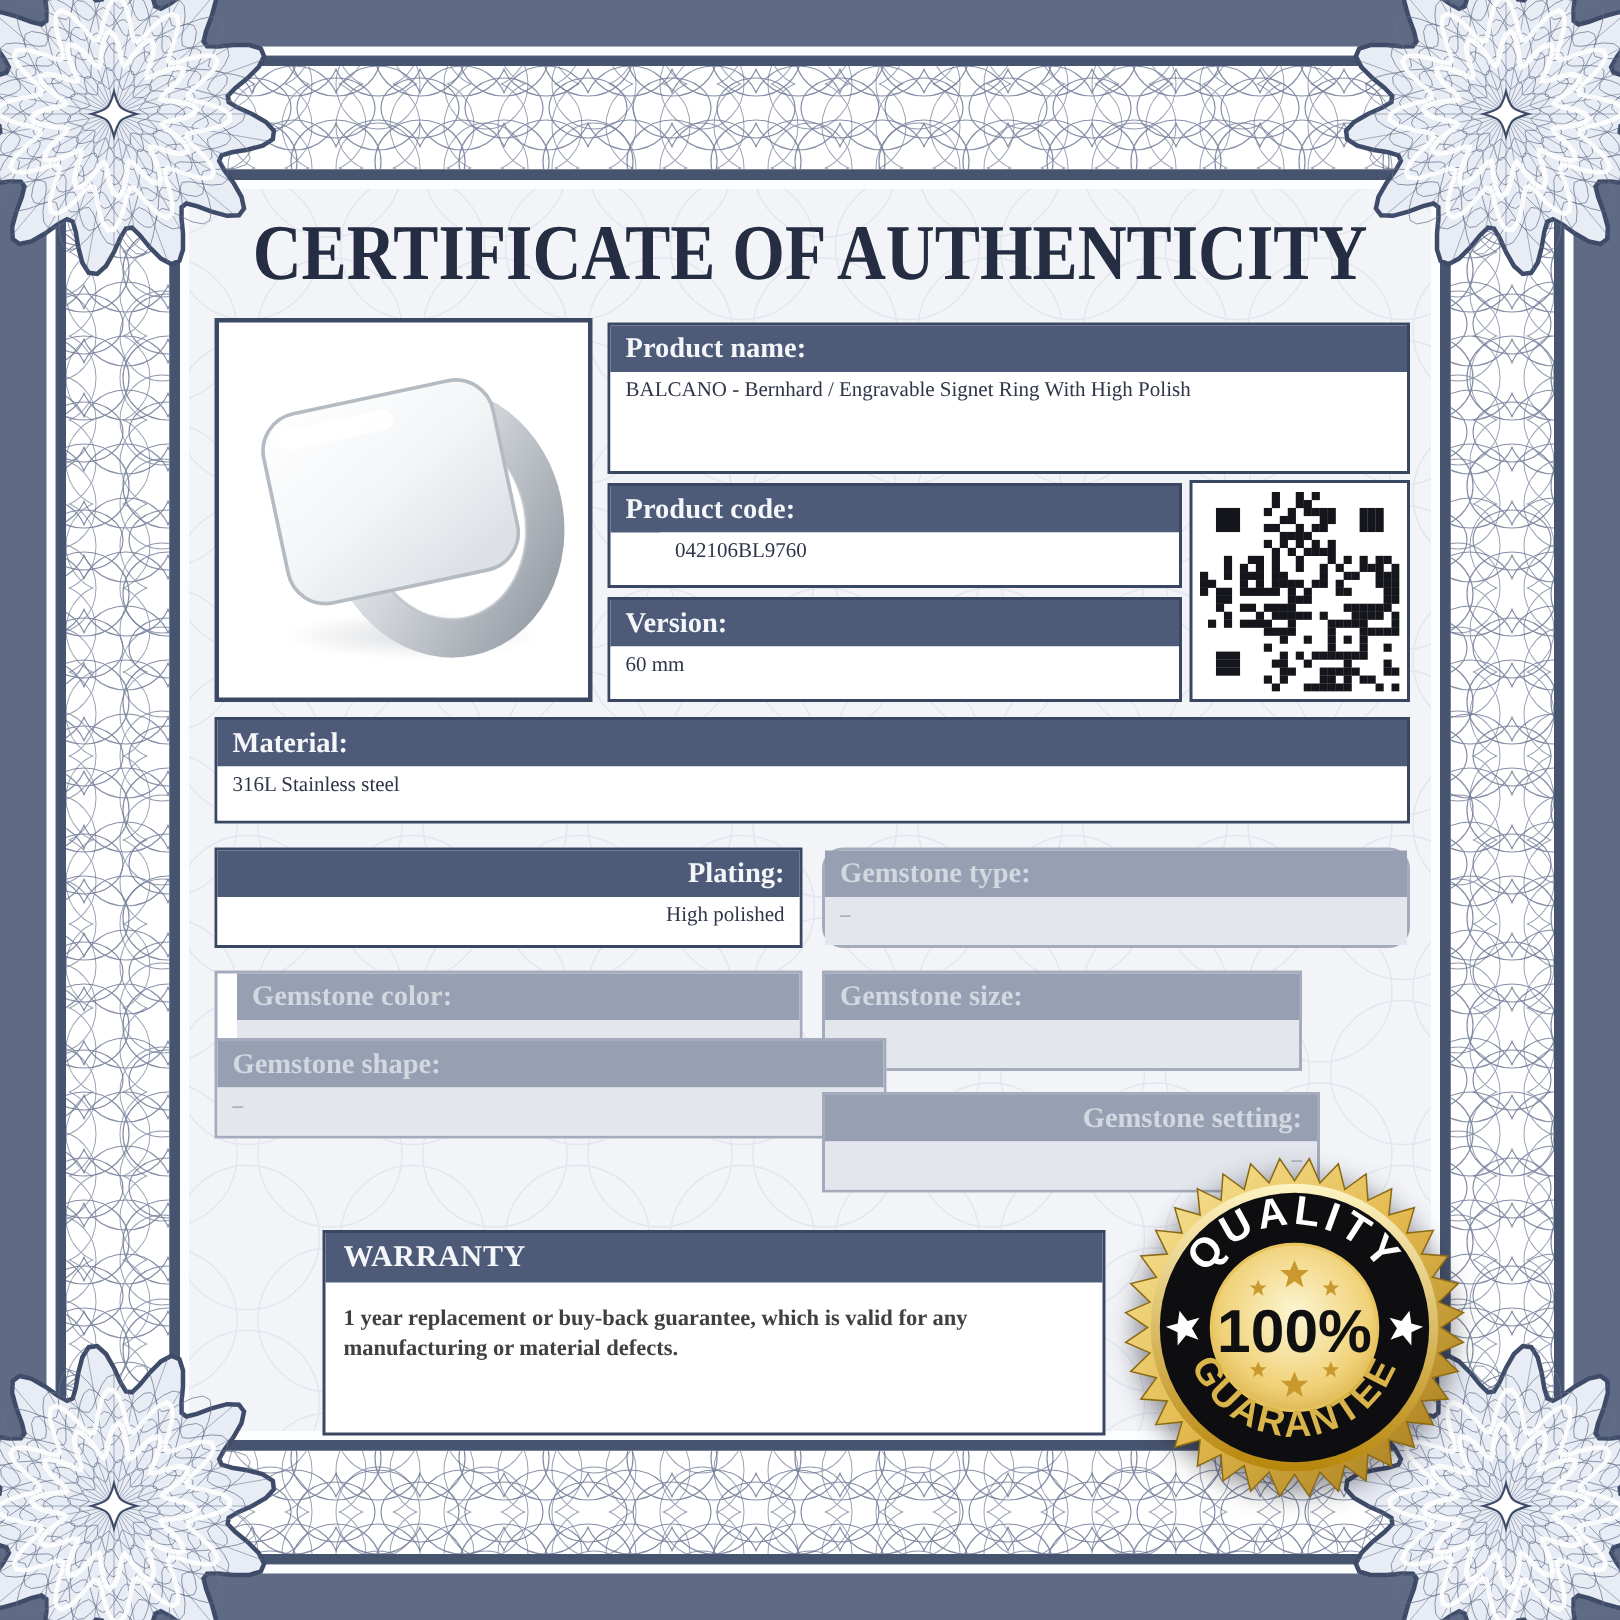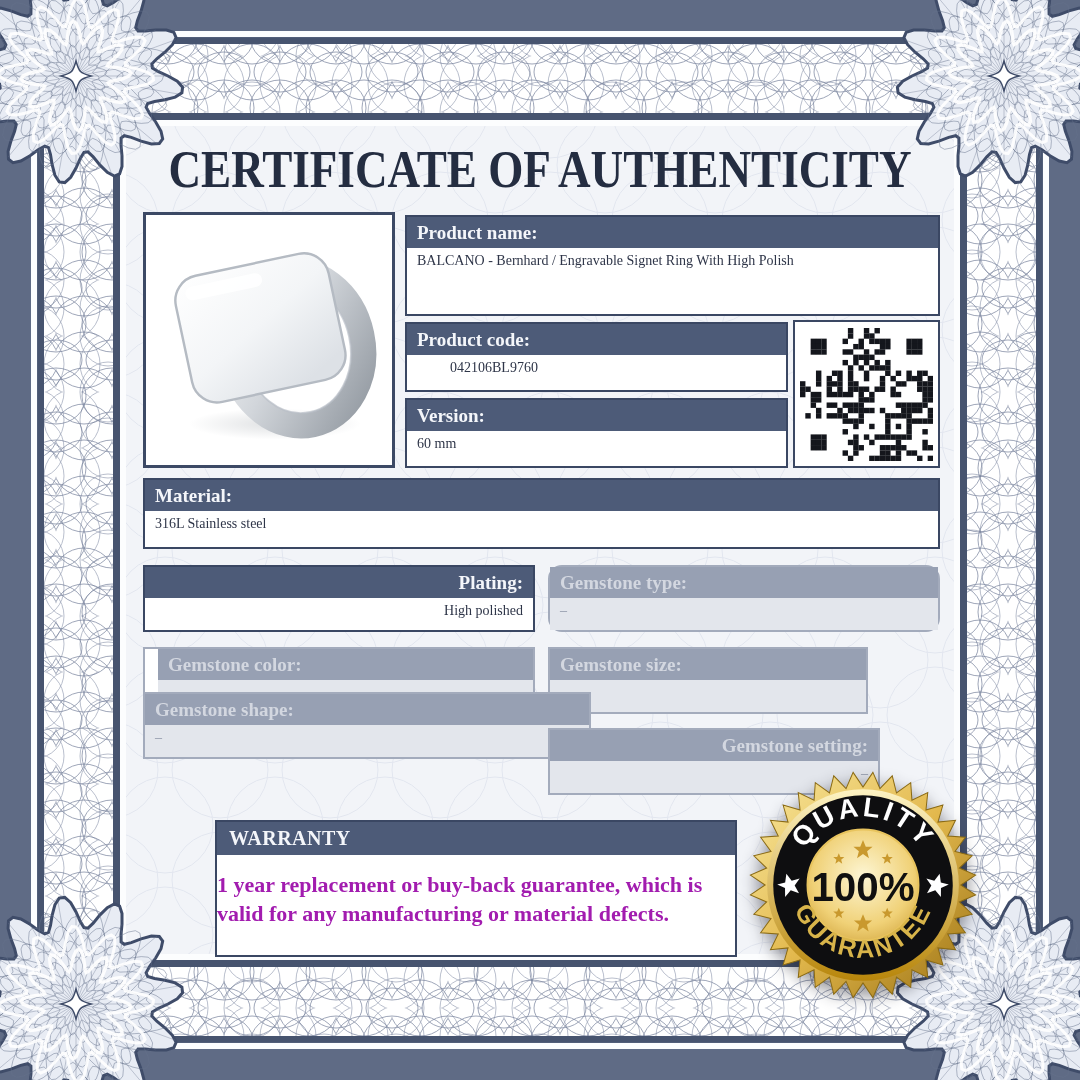--- a/index.html
+++ b/index.html
@@ -24,21 +24,21 @@
   .fld.muted .vl{background:#e3e6ec;color:#8d95a6;}
 
   .qr-box{position:absolute;left:793px;top:320px;width:147px;height:148px;
           background:#fff;border:2px solid #3a4763;box-sizing:border-box;
           display:flex;align-items:center;justify-content:center;}
 
   .warranty{position:absolute;left:215px;top:805px;width:522px;border:2px solid #3a4763;
             box-sizing:border-box;background:#fff;margin-top:15px;}
   .warranty .hd{background:#4d5b78;color:#f4f6fa;font-weight:bold;font-size:20px;
                 height:33px;line-height:33px;padding:0 12px;letter-spacing:.5px;}
-  .warranty .bd{padding:15px 0;font-size:22px;font-weight:bold;color:#a21caf;
+  .warranty .bd{padding:15px 12px;font-size:15px;font-weight:bold;color:#404040;
                 line-height:1.33;height:70px;}
 
   .badge{position:absolute;left:748px;top:770px;width:230px;height:230px;
          filter:drop-shadow(0 5px 7px rgba(20,20,30,.45));}
 </style>
 </head>
 <body>
 <div class="page">
 
 <svg id="bg" width="1080" height="1080">

